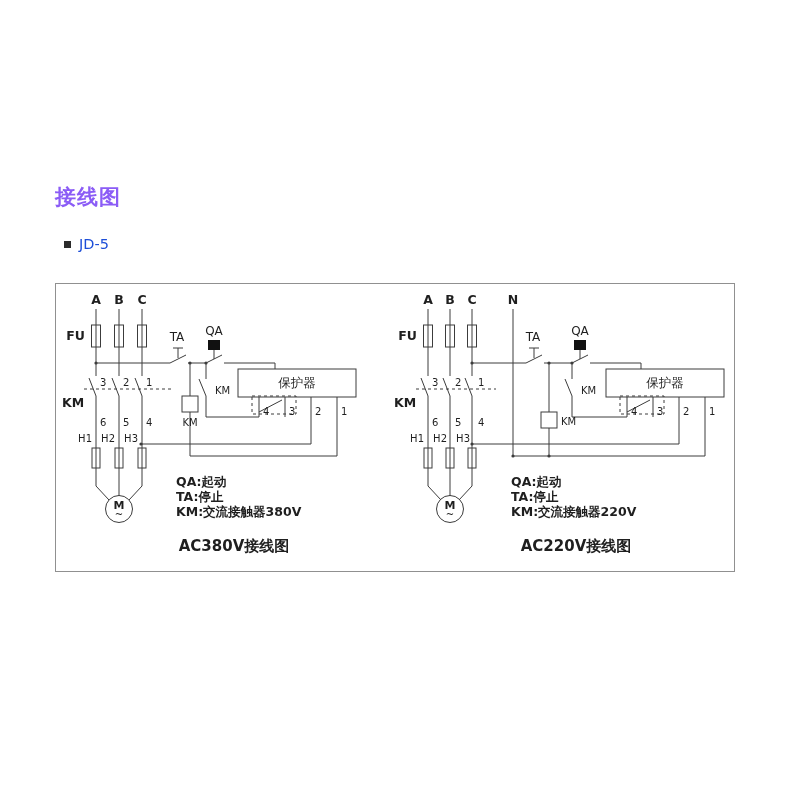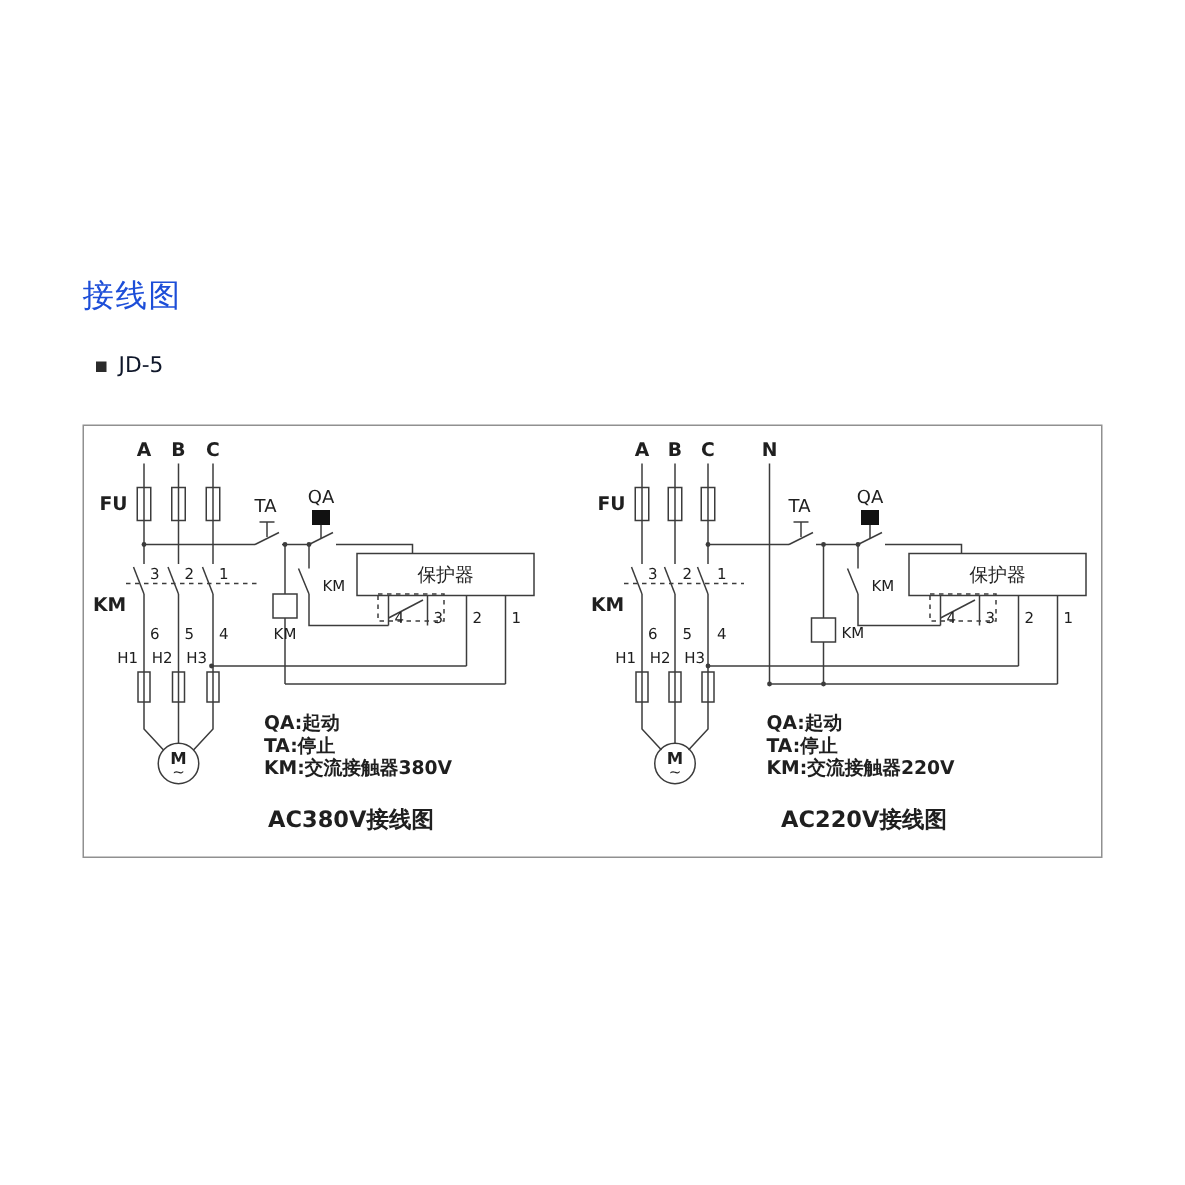--- a/index.html
+++ b/index.html
@@ -1,21 +1,21 @@
 <!DOCTYPE html>
 <html><head>
 <meta charset="utf-8">
 <style>
   html,body{margin:0;padding:0;background:#fff;}
   .page{position:relative;width:790px;height:790px;background:#fff;
         font-family:"DejaVu Sans","Liberation Sans",sans-serif;overflow:hidden;}
   .title{position:absolute;left:55px;top:183px;margin:0;font-size:21px;
-         font-weight:normal;color:#1d4ed8;letter-spacing:1px;}
+         font-weight:bold;color:#8b5cf6;letter-spacing:1px;}
   .model-row{position:absolute;left:64px;top:236px;display:flex;
-             align-items:center;gap:8px;font-size:14.5px;color:#0f172a;}
+             align-items:center;gap:8px;font-size:14.5px;color:#1d4ed8;}
   .bullet{width:7px;height:7px;background:#2b2b2b;display:inline-block;}
   .panel{position:absolute;left:55px;top:283px;width:678px;height:287px;
          border:1px solid #909090;background:#fff;}
   svg text{fill:#1f1f1f;font-family:"DejaVu Sans","Liberation Sans",sans-serif;}
   .lbl{font-size:12.5px;font-weight:600;}
   .sm{font-size:10px;}
   .med{font-size:12px;}
   .cjk{font-size:12.5px;}
   .legend{font-size:12.5px;font-weight:600;}
   .caption{font-size:15px;font-weight:bold;}

